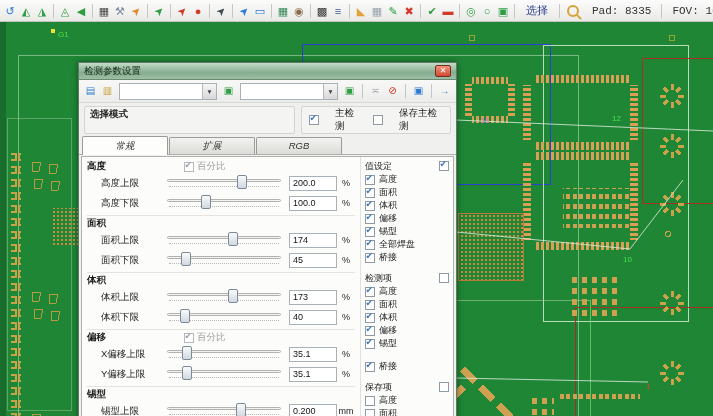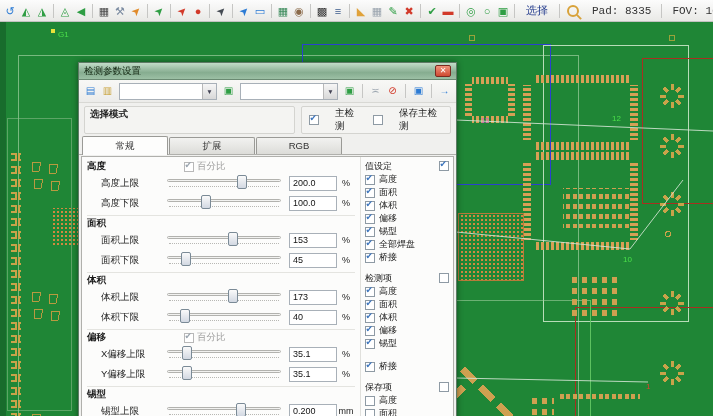--- a/index.html
+++ b/index.html
@@ -55,21 +55,21 @@
   label{display:flex;align-items:center;gap:16px;cursor:default;}
   .cb{width:10px;height:10px;border:1px solid #8e9aa4;background:#fff;display:inline-block;
       position:relative;flex:0 0 auto;box-sizing:border-box;}
   .cb.checked::after{content:"✔";position:absolute;left:-0.5px;top:-3px;font-size:9px;color:#3b74bc;}
   .cb.gray{border-color:#b8b8b8;}
   .cb.gray.checked::after{color:#9aa4ae;}
   
   .tabs{display:flex;align-items:flex-end;height:18px;padding-left:3px;border-bottom:1px solid #b0b0ac;}
   .tab{width:84px;height:16px;line-height:16px;text-align:center;font-size:9.5px;
     background:linear-gradient(#f2f2f0,#dcdcd8);border:1px solid #9a9a96;border-bottom:none;
-    border-radius:2px 2px 0 0;margin-right:1px;color:#333;}
+    border-radius:2px 2px 0 0;margin-right:1px;color:#333;font-style:italic;}
   .tab.active{background:#fdfdfc;height:18px;line-height:18px;margin-bottom:-1px;}
   
   .panel{position:absolute;left:2px;right:2px;top:93px;bottom:-30px;background:#fcfcfb;
     border:1px solid #b0b0ac;display:flex;box-sizing:border-box;}
   .left-col{flex:1;border-right:1px solid #e0e0dc;padding:2px 5px 0 5px;min-width:0;}
   .section{border-bottom:1px solid #e4e4e0;padding:1px 0 2px 0;}
   .section:last-child{border-bottom:none;}
   .sec-head{display:flex;align-items:center;height:13px;}
   .sec-title{font-weight:bold;color:#1a1a1a;}
   .pct{display:flex;align-items:center;gap:3px;margin-left:78px;color:#9a9a9a;}
@@ -337,21 +337,21 @@
             <div class="sec-head">
               <span class="sec-title">面积</span>
             </div>
             <div class="srow">
               <span class="rlabel">面积上限</span>
               <span class="slider">
                 <span class="track"></span>
                 <span class="ticks"></span>
                 <span class="thumb" style="left: 57%;"></span>
               </span>
-              <span class="field">153</span>
+              <span class="field">174</span>
               <span class="unit">%</span>
             </div>
             <div class="srow">
               <span class="rlabel">面积下限</span>
               <span class="slider">
                 <span class="track"></span>
                 <span class="ticks"></span>
                 <span class="thumb" style="left: 16%;"></span>
               </span>
               <span class="field">45</span>

